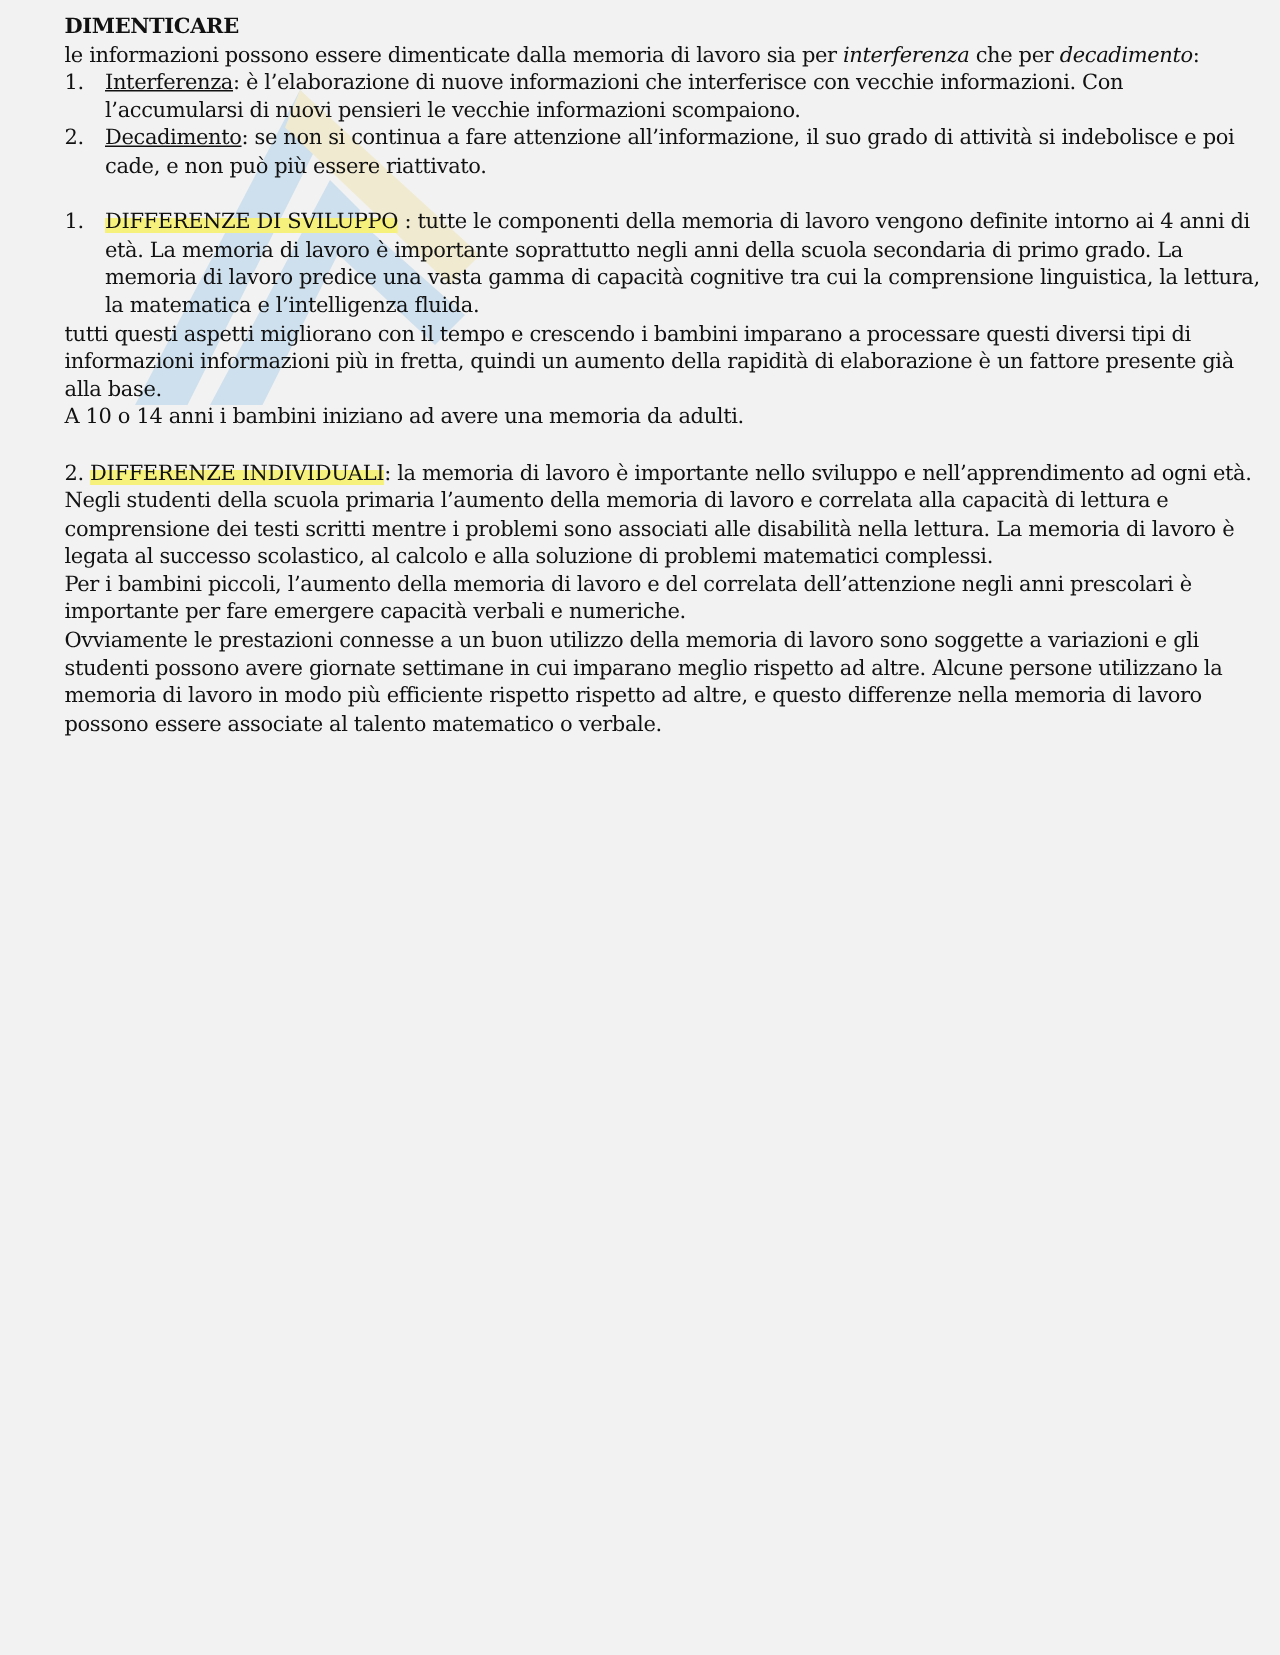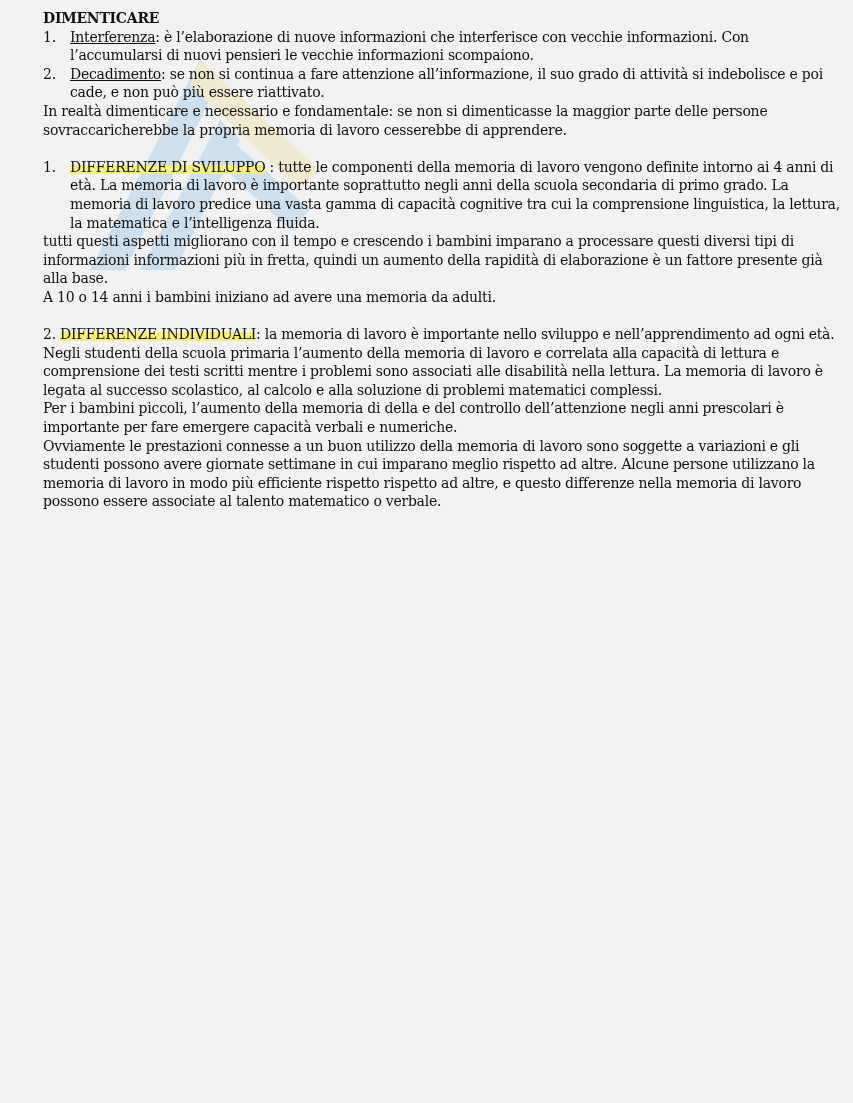--- a/index.html
+++ b/index.html
@@ -80,44 +80,44 @@
 
 <div class="page">
 
   <p>
     <span class="title">
       <span class="title-hl"></span>
       <span>DIMENTICARE</span>
     </span>
   </p>
 
+  <p><span>le informazioni possono essere dimenticate dalla memoria di lavoro sia per </span><em>interferenza</em><span> che per </span><em>decadimento</em><span>:</span></p>
 
   <ul class="list">
     <li>
       <span class="num">1.</span><span class="u">Interferenza</span><span>: è l’elaborazione di nuove informazioni che interferisce con vecchie informazioni. Con l’accumularsi di nuovi pensieri le vecchie informazioni scompaiono.</span>
     </li>
     <li>
       <span class="num">2.</span><span class="u">Decadimento</span><span>: se non si continua a fare attenzione all’informazione, il suo grado di attività si indebolisce e poi cade, e non può più essere riattivato.</span>
     </li>
   </ul>
 
-  <p>In realtà dimenticare e necessario e fondamentale: se non si dimenticasse la maggior parte delle persone sovraccaricherebbe la propria memoria di lavoro cesserebbe di apprendere.</p>
 
   <div class="blank"></div>
 
 
   <ul class="list">
     <li>
       <span class="num">1.</span><span class="hl">DIFFERENZE DI SVILUPPO</span><span> :  tutte le componenti della memoria di lavoro vengono definite intorno ai 4 anni di età. La memoria di lavoro è importante soprattutto negli anni della scuola secondaria di primo grado. La memoria di lavoro predice una vasta gamma di capacità cognitive tra cui la comprensione linguistica, la lettura, la matematica e l’intelligenza fluida.</span>
     </li>
   </ul>
 
   <p>tutti questi aspetti migliorano con il tempo e crescendo i bambini imparano a processare questi diversi tipi di informazioni informazioni più in fretta, quindi un aumento della rapidità di elaborazione è un fattore presente già alla base.</p>
   <p>A 10 o 14 anni i bambini iniziano ad avere una memoria da adulti.</p>
 
   <div class="blank"></div>
 
   <p><span>2. </span><span class="hl">DIFFERENZE INDIVIDUALI</span><span>: la memoria di lavoro è importante nello sviluppo e nell’apprendimento ad ogni età. Negli studenti della scuola primaria l’aumento della memoria di lavoro e correlata alla capacità di lettura e comprensione dei testi scritti mentre i problemi sono associati alle disabilità nella lettura. La memoria di lavoro è legata al successo scolastico, al calcolo e alla soluzione di problemi matematici complessi.</span></p>
 
-  <p>Per i bambini piccoli, l’aumento della memoria di della e del controllo dell’attenzione negli anni prescolari è importante per fare emergere capacità verbali e numeriche.</p>
+  <p>Per i bambini piccoli, l’aumento della memoria di lavoro e del correlata dell’attenzione negli anni prescolari è importante per fare emergere capacità verbali e numeriche.</p>
   <p>Ovviamente le prestazioni connesse a un buon utilizzo della memoria di lavoro sono soggette a variazioni e gli studenti possono avere giornate settimane in cui imparano meglio rispetto ad altre. Alcune persone utilizzano la memoria di lavoro in modo più efficiente rispetto rispetto ad altre, e questo differenze nella memoria di lavoro possono essere associate al talento matematico o verbale.</p>
 
 </div>
 
 </body></html>

